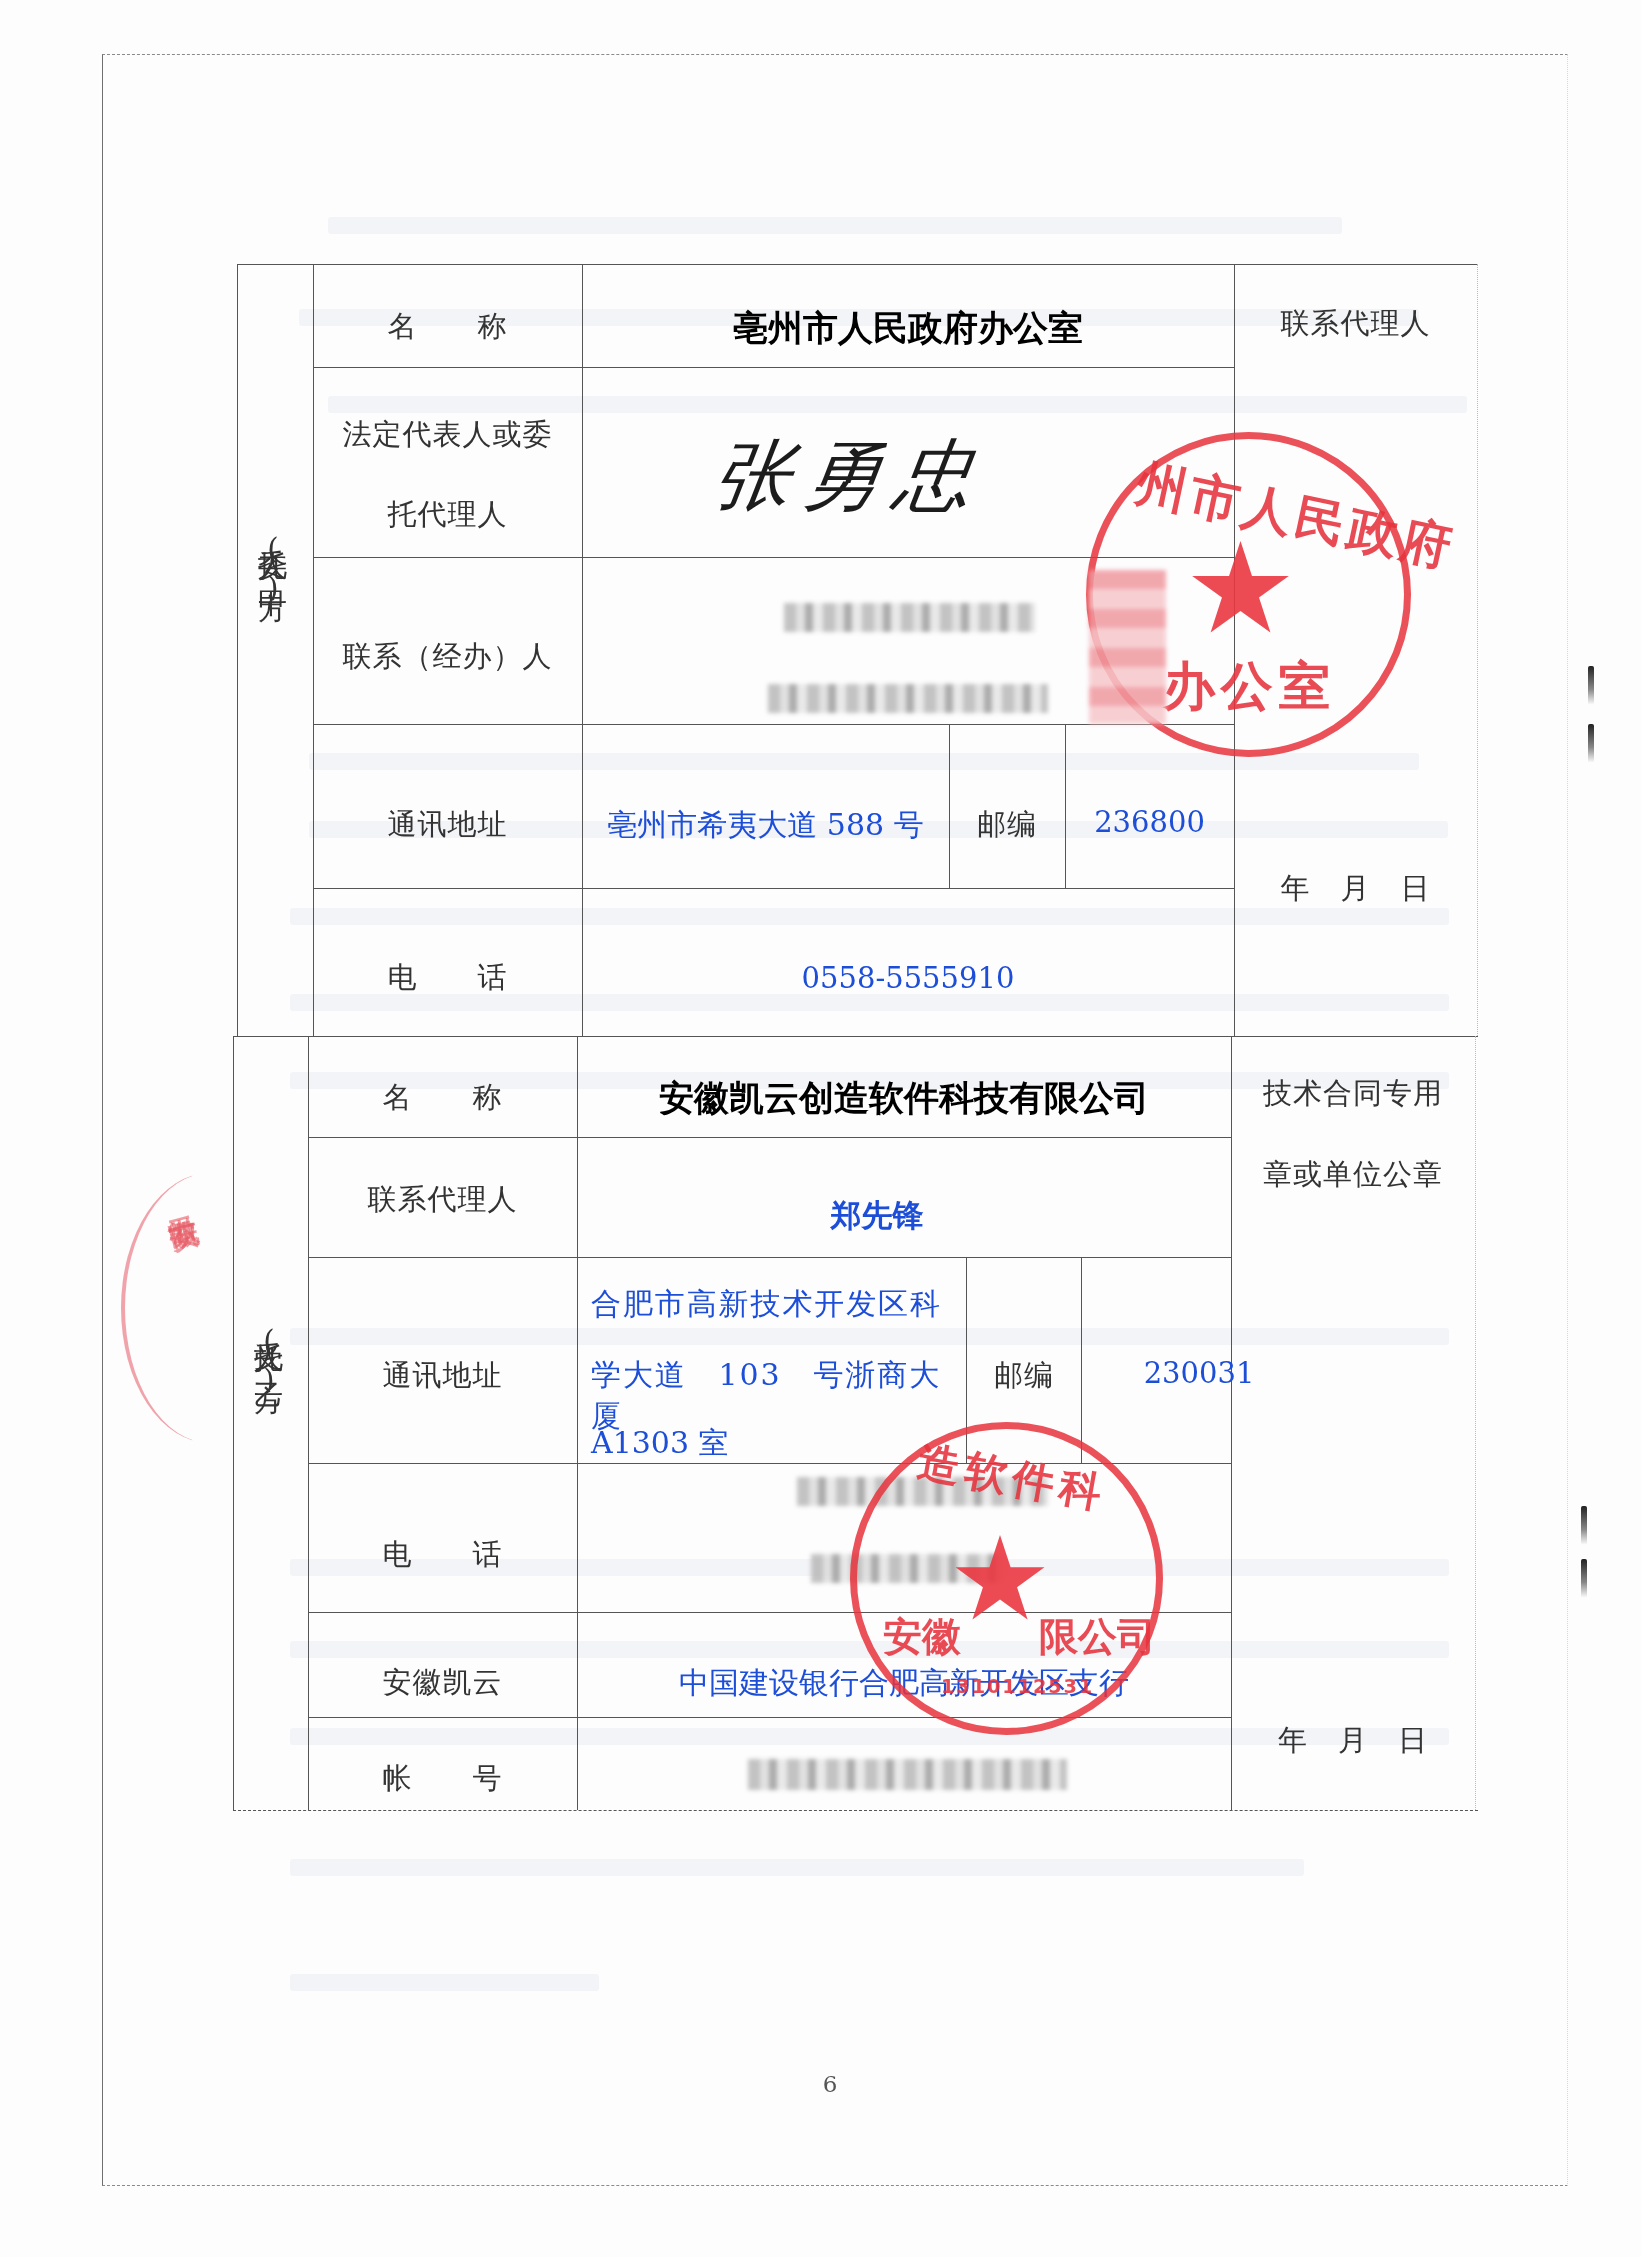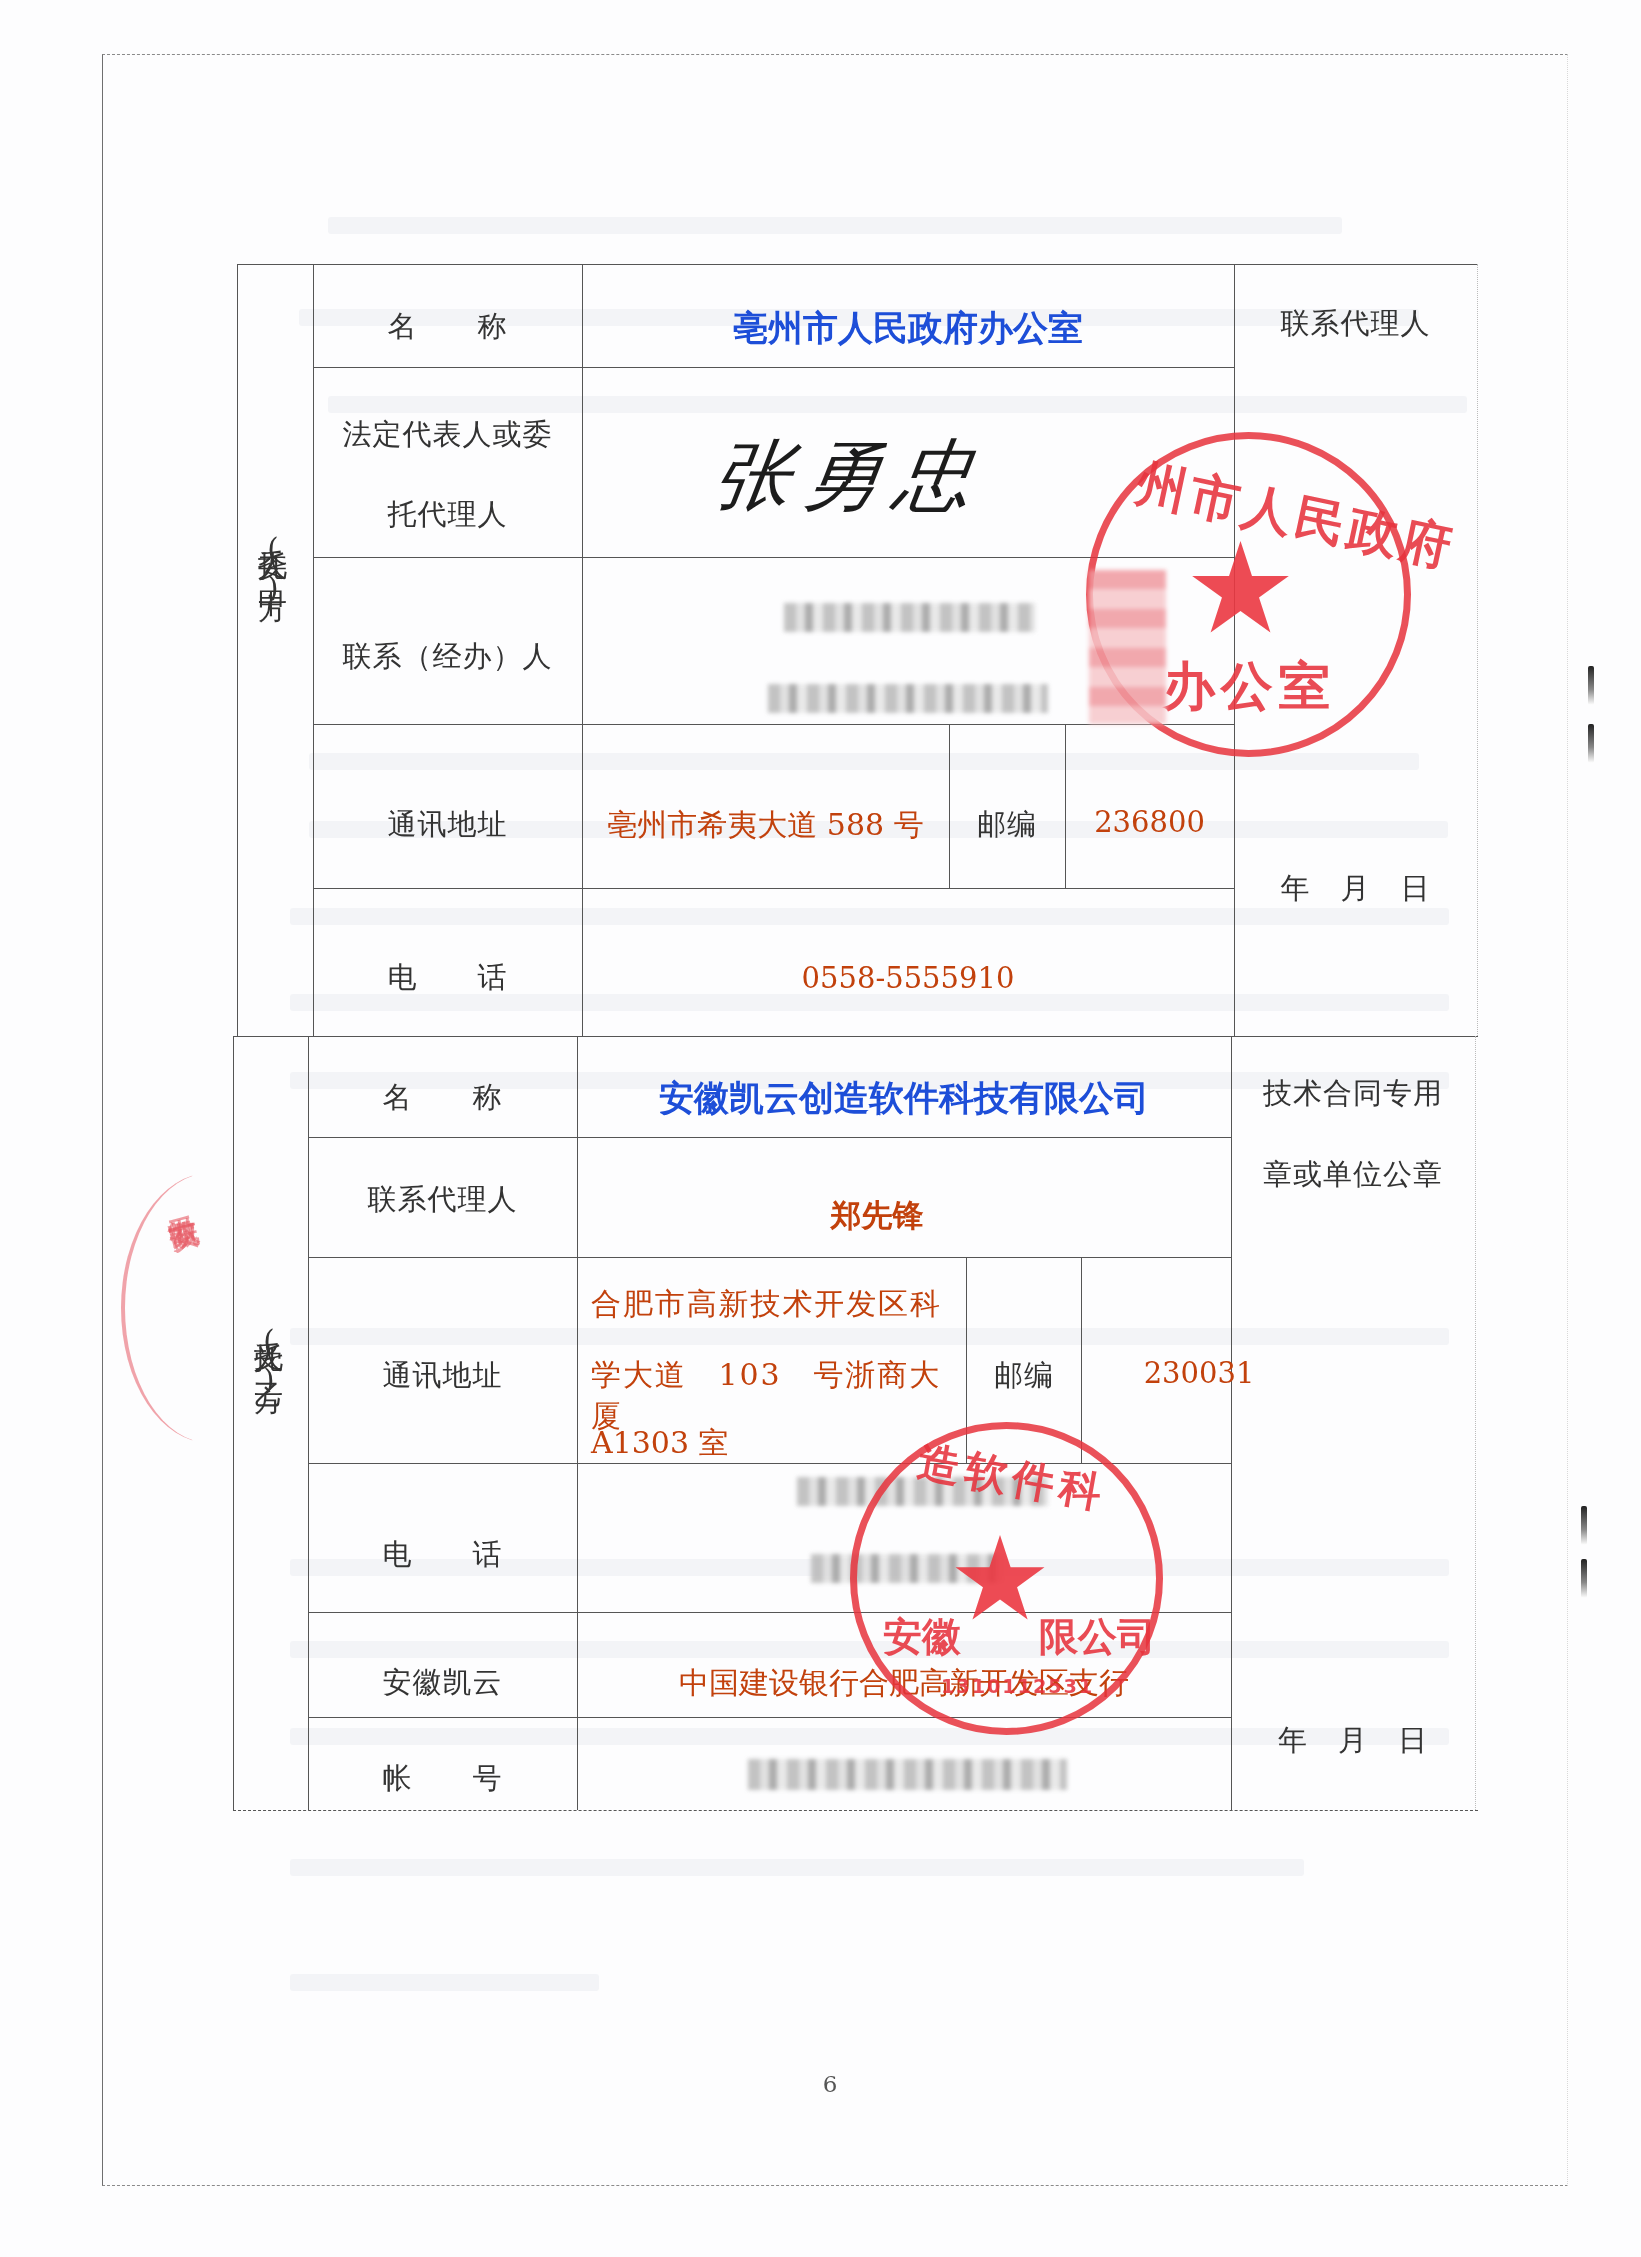--- a/index.html
+++ b/index.html
@@ -11,22 +11,22 @@
   }
   .abs { position:absolute; }
   .outer-border {
     position:absolute; left:102px; top:54px; width:1464px; height:2130px;
     border-left:1.9px solid #6f6f6f; border-top:1.9px dashed #8a8a8a; border-bottom:1.9px dashed #8a8a8a;
     border-right:1px dotted #d8d8d8;
   }
   .hline { position:absolute; height:0; border-top:1.9px solid #555; }
   .vline { position:absolute; width:0; border-left:1.4px solid #555; }
   .lbl { position:absolute; font-size:29px; color:#333; text-align:center; letter-spacing:1px; }
-  .val { position:absolute; font-size:31px; color:#c2410c; text-align:center; }
-  .val-bold { font-weight:bold; font-size:35px; color:#1d4ed8; }
+  .val { position:absolute; font-size:31px; color:#1d4ed8; text-align:center; }
+  .val-bold { font-weight:bold; font-size:35px; color:#000000; }
   .vert {
     position:absolute; font-size:29px; color:#333; writing-mode:vertical-rl; text-orientation:upright; letter-spacing:1.9px;
   }
   .pix {
     position:absolute; background:repeating-linear-gradient(90deg,#b9b9b9 0 11.6px,#dcdcdc 11.6px 21px,#9f9f9f 21px 29px,#e6e6e6 29px 39px);
     filter:blur(1.9px); opacity:.85;
   }
   .seal { position:absolute; border-radius:50%; border:7.7px solid rgba(230,50,60,.85); }
   .seal-text { position:absolute; color:rgba(230,50,60,.88); font-weight:bold; font-family:"DejaVu Sans","Liberation Sans",sans-serif; }
   .star { position:absolute; color:rgba(235,55,65,.9); text-align:center; }

